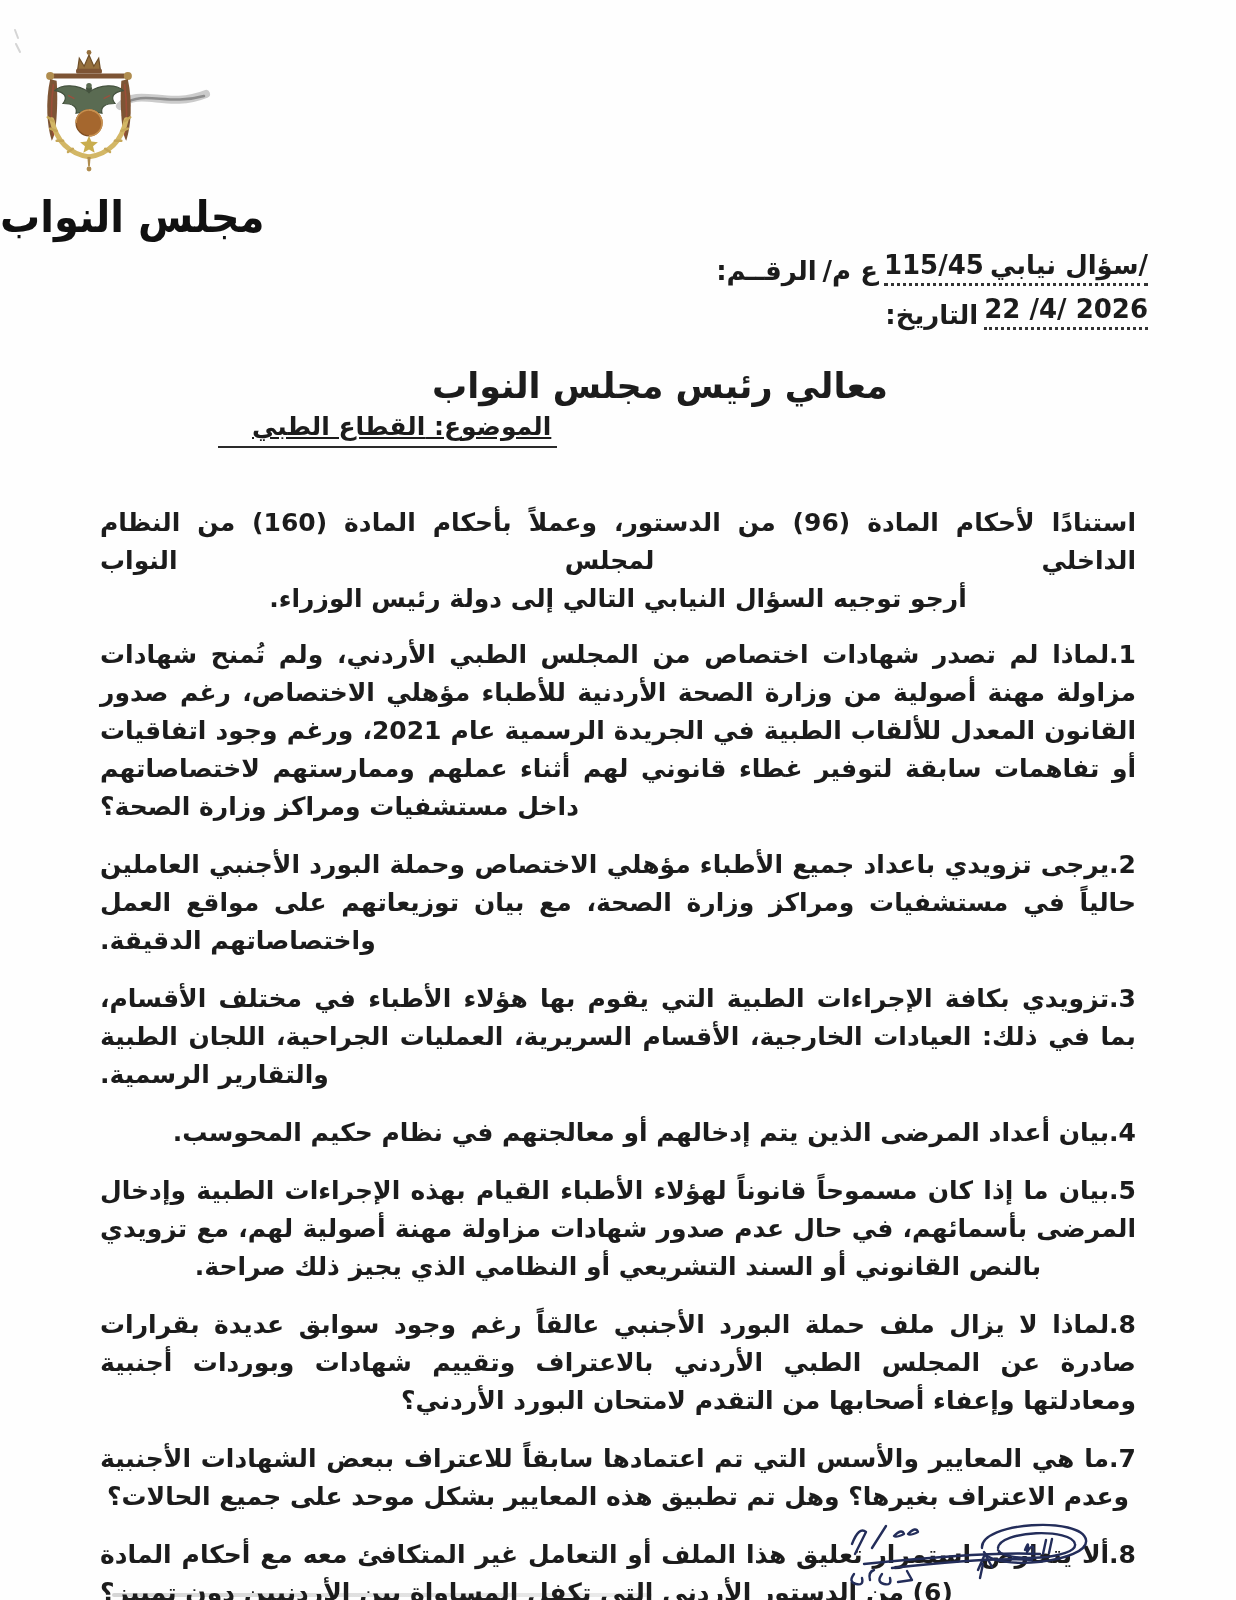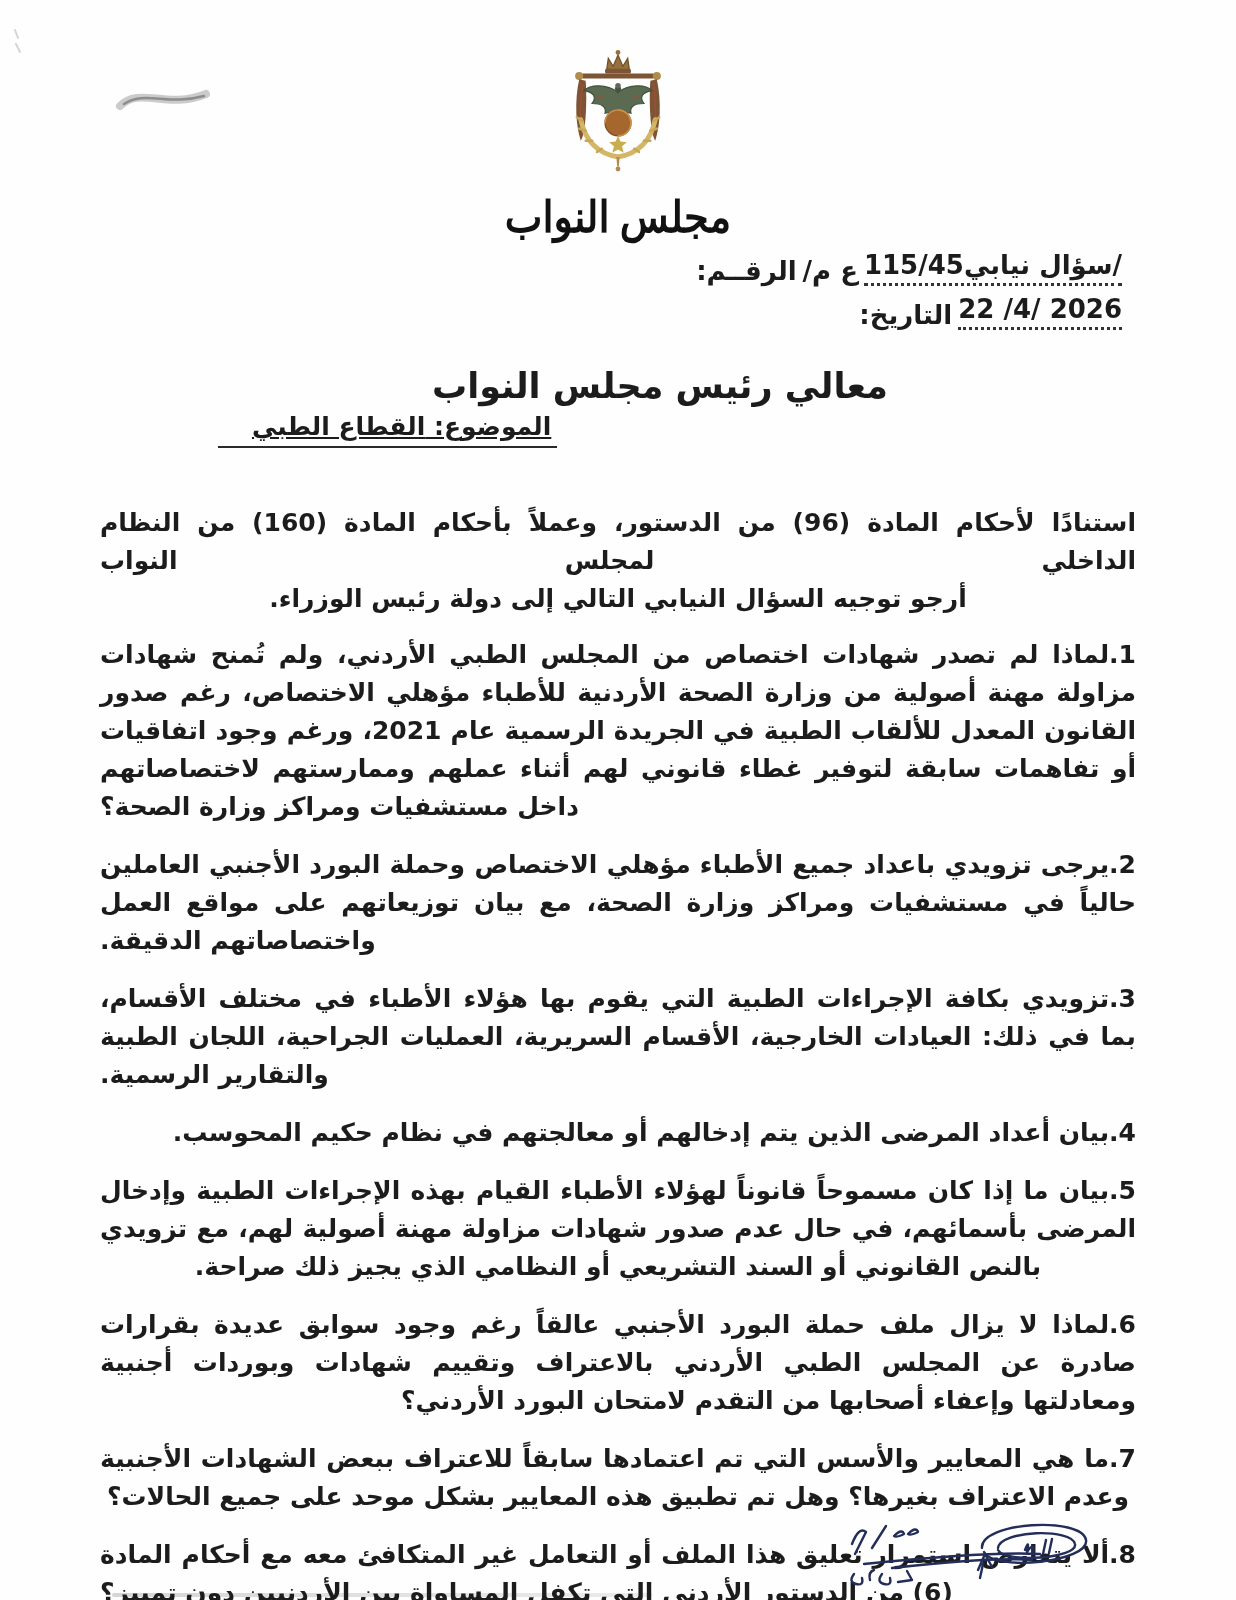--- a/index.html
+++ b/index.html
@@ -20,33 +20,33 @@
 
   
   .corner-mark{position:absolute;top:28px;left:12px;width:14px;height:26px;opacity:.35;}
   .smudge{position:absolute;top:80px;left:114px;width:100px;height:40px;}
   .bottom-line{
     position:absolute;bottom:3px;left:112px;width:540px;height:4px;
     background:linear-gradient(90deg,#b5b5b5,#dcdcdc);opacity:.55;border-radius:2px;
   }
 
   
-  .header{position:absolute;top:44px;left:0;width:100%;text-align:center;font-family:Liberation Serif, serif;}
+  .header{position:absolute;top:44px;left:0;width:100%;text-align:left;}
   .calligraphy{
     margin-top:6px;font-size:40px;font-weight:bold;color:#111;
     letter-spacing:-1px;direction:rtl;transform:scaleY(1.08);
   }
 
   
-  .ref-block{position:absolute;top:250px;right:114px;font-size:26px;font-weight:bold;}
+  .ref-block{position:absolute;top:250px;right:88px;font-size:26px;font-weight:bold;}
   .ref-row{display:flex;direction:ltr;justify-content:flex-end;align-items:flex-end;gap:6px;white-space:nowrap;}
   .ref-row + .ref-row{margin-top:8px;}
   .rtl-seg{direction:rtl;unicode-bidi:isolate;}
   .ltr-seg{direction:ltr;unicode-bidi:isolate;}
-  .dotted{border-bottom:3px dotted #333;padding-bottom:3px;display:inline-flex;gap:0;align-items:center;}
+  .dotted{border-bottom:3px dotted #333;padding-bottom:3px;display:inline-flex;gap:6px;align-items:center;}
 
   
   .salutation{position:absolute;top:366px;left:0;width:100%;text-align:center;
     font-size:35px;font-weight:bold;direction:rtl;padding-left:42px;}
   .subject{
     position:absolute;top:412px;left:218px;direction:rtl;
     font-size:25px;font-weight:bold;
     border-bottom:2px solid #2a2a2a;padding:0 6px 5px 34px;white-space:nowrap;text-decoration:underline;
   }
 
@@ -141,21 +141,21 @@
   </div>
 
   <div class="body-text">
     <p class="stretch">استنادًا لأحكام المادة (96) من الدستور، وعملاً بأحكام المادة (160) من النظام الداخلي لمجلس النواب</p>
     <p class="center-line">أرجو توجيه السؤال النيابي التالي إلى دولة رئيس الوزراء.</p>
     <p class="last-left">1.لماذا لم تصدر شهادات اختصاص من المجلس الطبي الأردني، ولم تُمنح شهادات مزاولة مهنة أصولية من وزارة الصحة الأردنية للأطباء مؤهلي الاختصاص، رغم صدور القانون المعدل للألقاب الطبية في الجريدة الرسمية عام 2021، ورغم وجود اتفاقيات أو تفاهمات سابقة لتوفير غطاء قانوني لهم أثناء عملهم وممارستهم لاختصاصاتهم داخل مستشفيات ومراكز وزارة الصحة؟</p>
     <p class="last-left">2.يرجى تزويدي باعداد جميع الأطباء مؤهلي الاختصاص وحملة البورد الأجنبي العاملين حالياً في مستشفيات ومراكز وزارة الصحة، مع بيان توزيعاتهم على مواقع العمل واختصاصاتهم الدقيقة.</p>
     <p class="last-left">3.تزويدي بكافة الإجراءات الطبية التي يقوم بها هؤلاء الأطباء في مختلف الأقسام، بما في ذلك: العيادات الخارجية، الأقسام السريرية، العمليات الجراحية، اللجان الطبية والتقارير الرسمية.</p>
     <p class="last-right">4.بيان أعداد المرضى الذين يتم إدخالهم أو معالجتهم في نظام حكيم المحوسب.</p>
     <p class="last-center">5.بيان ما إذا كان مسموحاً قانوناً لهؤلاء الأطباء القيام بهذه الإجراءات الطبية وإدخال المرضى بأسمائهم، في حال عدم صدور شهادات مزاولة مهنة أصولية لهم، مع تزويدي بالنص القانوني أو السند التشريعي أو النظامي الذي يجيز ذلك صراحة.</p>
-    <p class="last-right">6.لماذا لا يزال ملف حملة البورد الأجنبي عالقاً رغم وجود سوابق عديدة بقرارات صادرة عن المجلس الطبي الأردني بالاعتراف وتقييم شهادات وبوردات أجنبية ومعادلتها وإعفاء أصحابها من التقدم لامتحان البورد الأردني؟</p>
+    <p class="last-right">8.لماذا لا يزال ملف حملة البورد الأجنبي عالقاً رغم وجود سوابق عديدة بقرارات صادرة عن المجلس الطبي الأردني بالاعتراف وتقييم شهادات وبوردات أجنبية ومعادلتها وإعفاء أصحابها من التقدم لامتحان البورد الأردني؟</p>
     <p class="last-center">7.ما هي المعايير والأسس التي تم اعتمادها سابقاً للاعتراف ببعض الشهادات الأجنبية وعدم الاعتراف بغيرها؟ وهل تم تطبيق هذه المعايير بشكل موحد على جميع الحالات؟</p>
     <p class="last-left">8.ألا يتعارض استمرار تعليق هذا الملف أو التعامل غير المتكافئ معه مع أحكام المادة (6) من الدستور الأردني التي تكفل المساواة بين الأردنيين دون تمييز؟</p>
 
   </div>
 
   <svg class="signature" viewBox="0 0 280 90">
     <g stroke="#232d5a" stroke-width="2.4" fill="none" stroke-linecap="round" stroke-linejoin="round">
 
       <path d="M20 36 q7 -18 14 -12 l-11 22"></path>
       <path d="M40 40 L54 18"></path>

